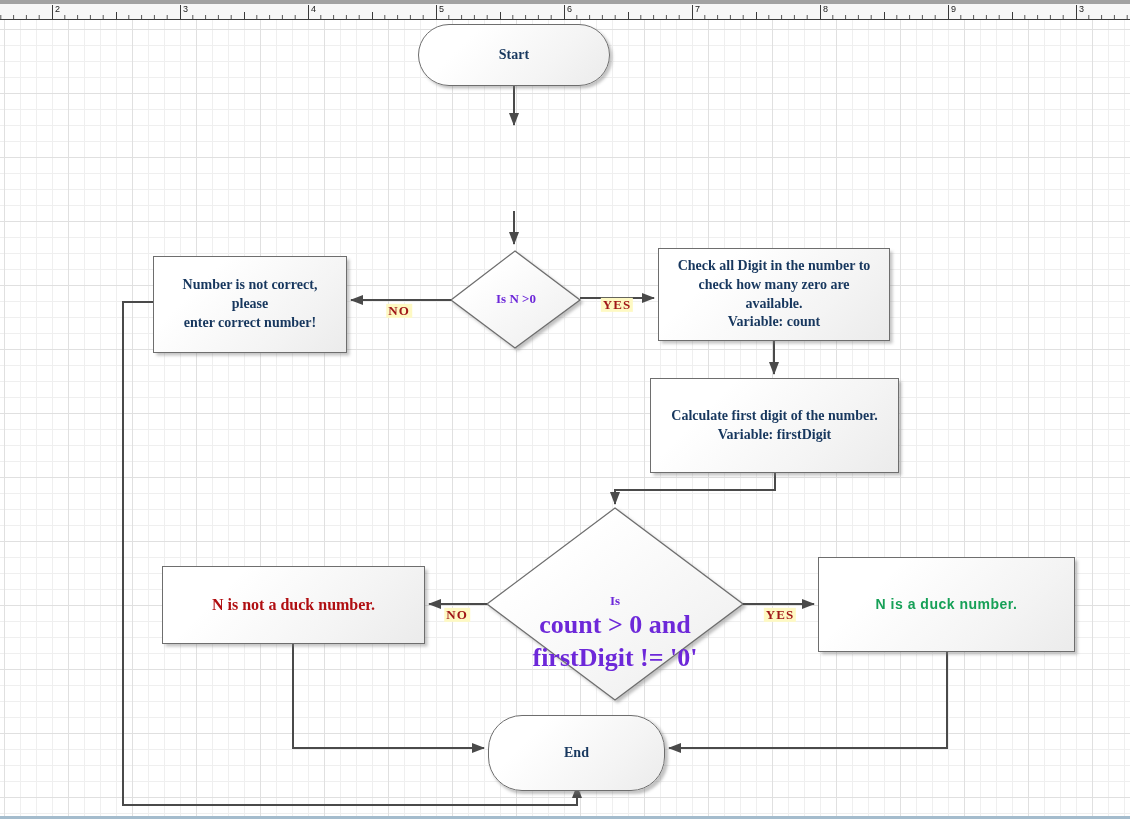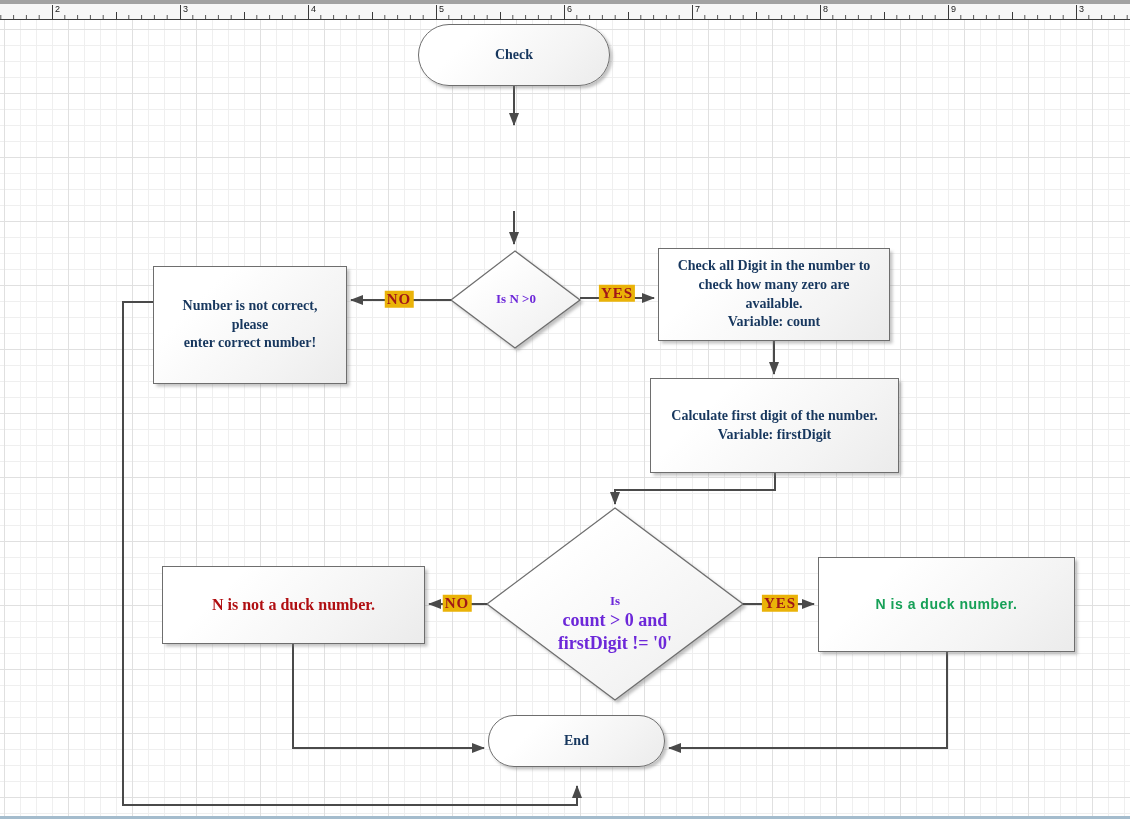--- a/index.html
+++ b/index.html
@@ -43,26 +43,26 @@
     text-align:center; color:#17375E; font-weight:bold;
     white-space:pre-line; line-height:1.35; padding:4px 10px;
   }
   .stadium { border-radius:34px; } .fs14{font-size:14px;} .fs15{font-size:15px;} .fs16{font-size:16px;}
   .red-text { color:#B00E11; }
   .green-text { color:#16A057; font-family:"Liberation Sans", sans-serif; font-size:14px; letter-spacing:.5px; }
   
   .dtext { position:absolute; text-align:center; font-weight:bold; color:#6d28d9;
     white-space:pre-line; pointer-events:none; }
   .dtext-small { font-size:13px; }
-  .dtext-big { font-size:18px; line-height:1.25; }
+  .dtext-big { font-size:26px; line-height:1.25; }
   .dprefix { font-size:13px;margin-top:10px; }
   
   .edge-label { position:absolute; transform:translate(-50%,-50%);
-    font-weight:bold; font-size:15px; color:#A01718; letter-spacing:1px;
-    background:#eab308; padding:0 2px; line-height:1.1; }
+    font-weight:bold; font-size:13px; color:#A01718; letter-spacing:1px;
+    background:#fef9c3; padding:0 2px; line-height:1.1;margin-top:12px; }
 </style>
 </head>
 <body>
 
 <div class="stage">
 
   <div class="top-strip"></div>
 
   <div class="ruler">
     <svg width="1130" height="15">
@@ -119,38 +119,38 @@
     <path class="wire" d="M580 298 L654 298" marker-end="url(#arrow)"></path>
     <path class="wire" d="M774 341 L774 374" marker-end="url(#arrow)"></path>
     <path class="wire" d="M775 473 L775 490 L615 490 L615 504" marker-end="url(#arrow)"></path>
     <path class="wire" d="M487 604 L429 604" marker-end="url(#arrow)"></path>
     <path class="wire" d="M743 604 L814 604" marker-end="url(#arrow)"></path>
     <path class="wire" d="M293 644 L293 748 L484 748" marker-end="url(#arrow)"></path>
     <path class="wire" d="M947 652 L947 748 L669 748" marker-end="url(#arrow)"></path>
     <path class="wire" d="M153 302 L123 302 L123 805 L577 805 L577 786" marker-end="url(#arrow)"></path>
   </svg>
 
-  <div class="node stadium fs14" style="left:418px; top:24px; width:192px; height:62px;">Check</div>
+  <div class="node stadium fs14" style="left:418px; top:24px; width:192px; height:62px;">Start</div>
 
 
-  <div class="node fs14" style="left:153px; top:266px; width:194px; height:118px;">Number is not correct, please
+  <div class="node fs14" style="left:153px; top:256px; width:194px; height:97px;">Number is not correct, please
 enter correct number!</div>
 
   <div class="node fs14" style="left:658px; top:248px; width:232px; height:93px;">Check all Digit in the number to
 check how many zero are available.
 Variable: count</div>
 
   <div class="node fs14" style="left:650px; top:378px; width:249px; height:95px;">Calculate first digit of the number.
 Variable: firstDigit</div>
 
   <div class="node fs16 red-text" style="left:162px; top:566px; width:263px; height:78px;">N is not a duck number.</div>
 
   <div class="node green-text" style="left:818px; top:557px; width:257px; height:95px;">N is a duck number.</div>
 
-  <div class="node stadium fs14" style="left:488px; top:715px; width:177px; height:52px;">End</div>
+  <div class="node stadium fs14" style="left:488px; top:715px; width:177px; height:76px;">End</div>
 
   <div class="dtext dtext-small" style="left:455px; top:291px; width:122px;">Is N &gt;0</div>
 
   <div class="dtext" style="left:495px; top:573px; width:240px;">
     <span class="dprefix">Is</span>
     <span class="dtext-big">count &gt; 0 and
 firstDigit != '0'</span>
   </div>
 
   <div class="edge-label" style="left:399px; top:299px;">NO</div>

